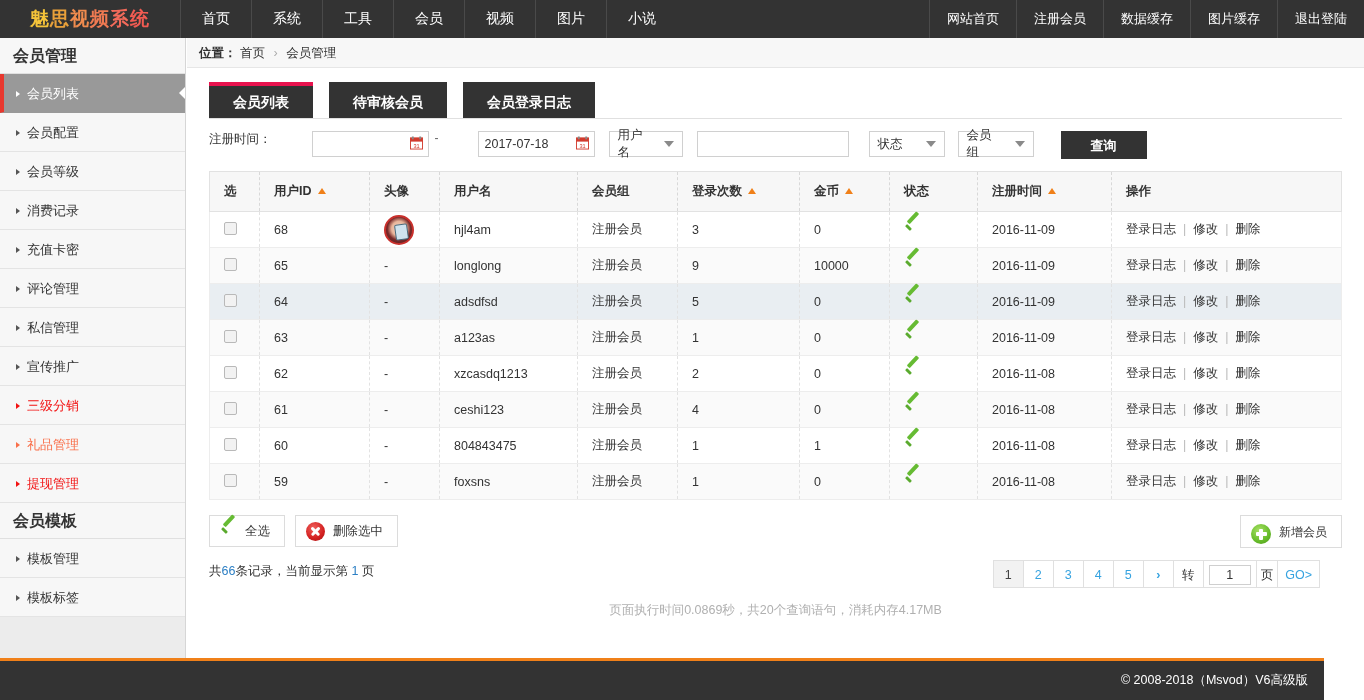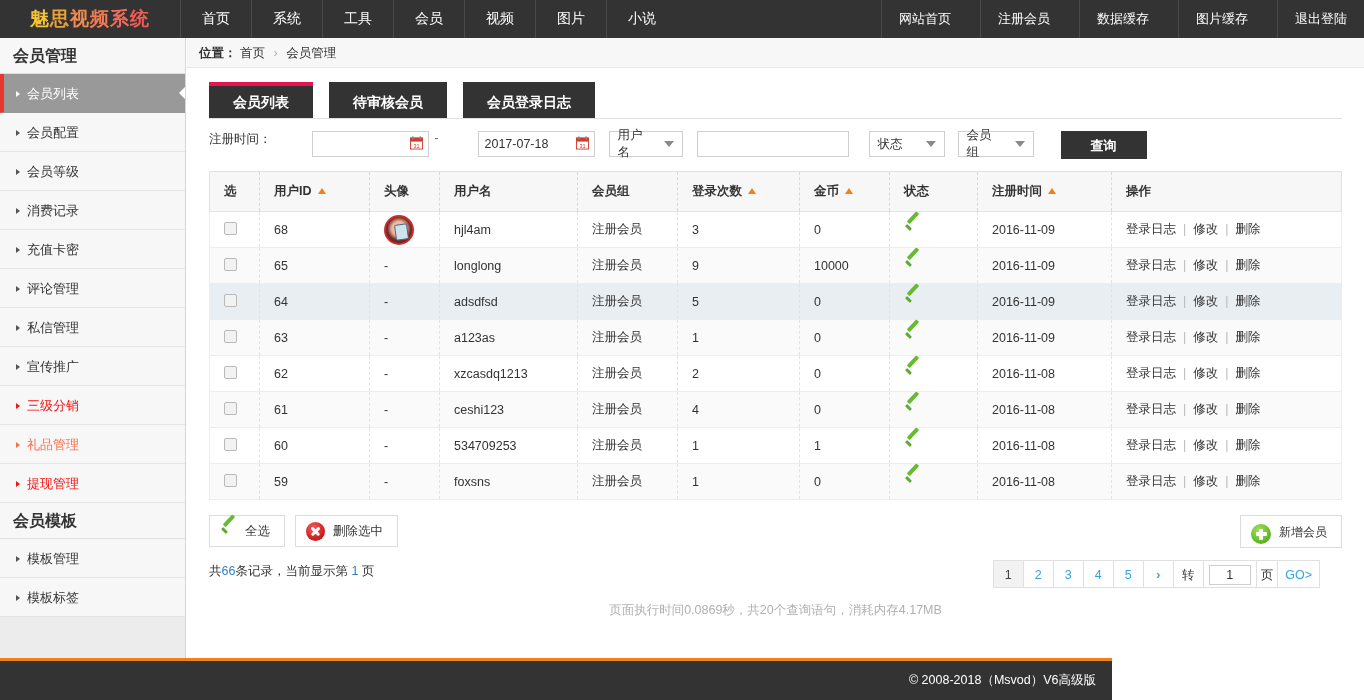--- a/index.html
+++ b/index.html
@@ -31,21 +31,21 @@
   .logo span:nth-child(6){color:#f25b52;}
   .nav-left { display: flex; }
   .nav-right { display: flex; margin-left: auto; }
   .nav-item {
     color: #ffffff; font-size: 14px;
     display: flex; align-items: center; justify-content: center;
     padding: 0 21px; height: 38px;
     border-left: 1px solid #4a4a4a;
     cursor: pointer; white-space: nowrap;
   }
-  .nav-right .nav-item { font-size: 13px; padding: 0 17px; margin-left: 12px; }
+  .nav-right .nav-item { font-size: 13px; padding: 0 17px; }
 
   
   .sidebar {
     position: absolute; left: 0; top: 38px;
     width: 186px; height: 620px;
     background: #f2f2f2;
     border-right: 1px solid #d6d6d6;
     overflow: hidden;
   }
   .side-title {
@@ -289,21 +289,21 @@
   .pg.go { color: #36a3e0; }
 
   .exectime {
     text-align: center; margin-top: 22px;
     font-size: 12.5px; color: #b0b0b0;
   }
 
   
   .footer {
     position: absolute; left: 0; bottom: 0;
-    width: 1112px; height: 42px;
+    width: 1324px; height: 42px;
     background: #333333; border-top: 3px solid #f08019;
     display: flex; align-items: center; justify-content: flex-end;
     padding-right: 16px;
     color: #ffffff; font-size: 12.5px;
   }
 </style>
 </head>
 <body>
 
 <div class="page">
@@ -555,21 +555,21 @@
               <td>4</td>
               <td>0</td>
               <td><span class="ok"></span></td>
               <td>2016-11-08</td>
               <td><span class="ops"><a>登录日志</a><span class="bar">|</span><a>修改</a><span class="bar">|</span><a>删除</a></span></td>
             </tr>
             <tr>
               <td><span class="chk"></span></td>
               <td>60</td>
               <td><span>-</span></td>
-              <td>534709253</td>
+              <td>804843475</td>
               <td>注册会员</td>
               <td>1</td>
               <td>1</td>
               <td><span class="ok"></span></td>
               <td>2016-11-08</td>
               <td><span class="ops"><a>登录日志</a><span class="bar">|</span><a>修改</a><span class="bar">|</span><a>删除</a></span></td>
             </tr>
             <tr class="alt">
               <td><span class="chk"></span></td>
               <td>59</td>

